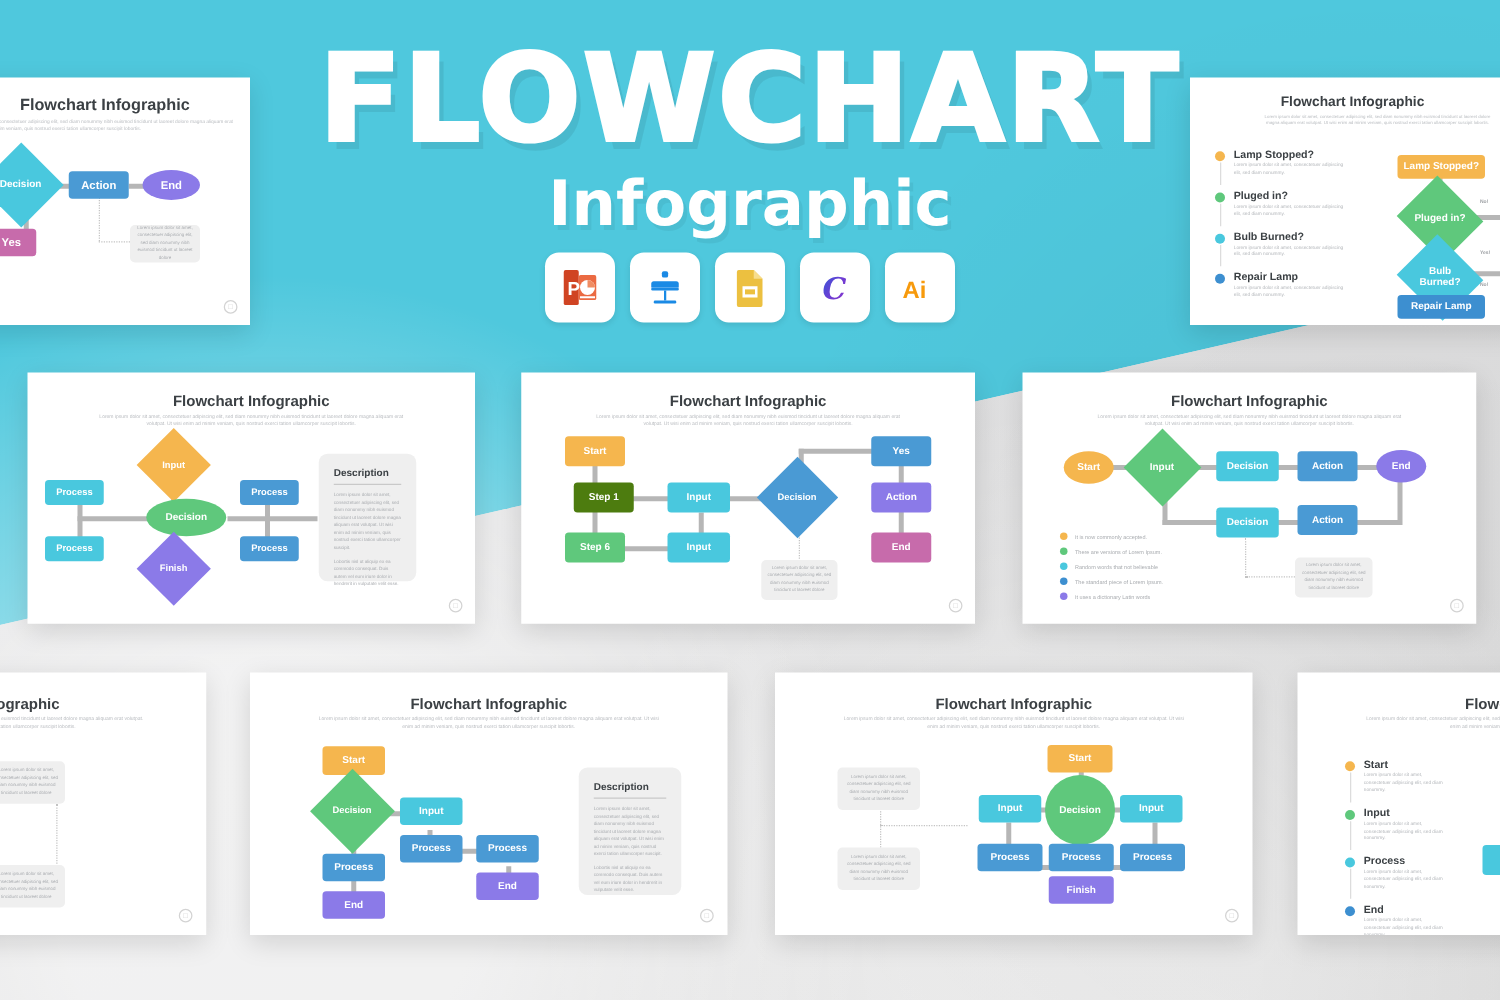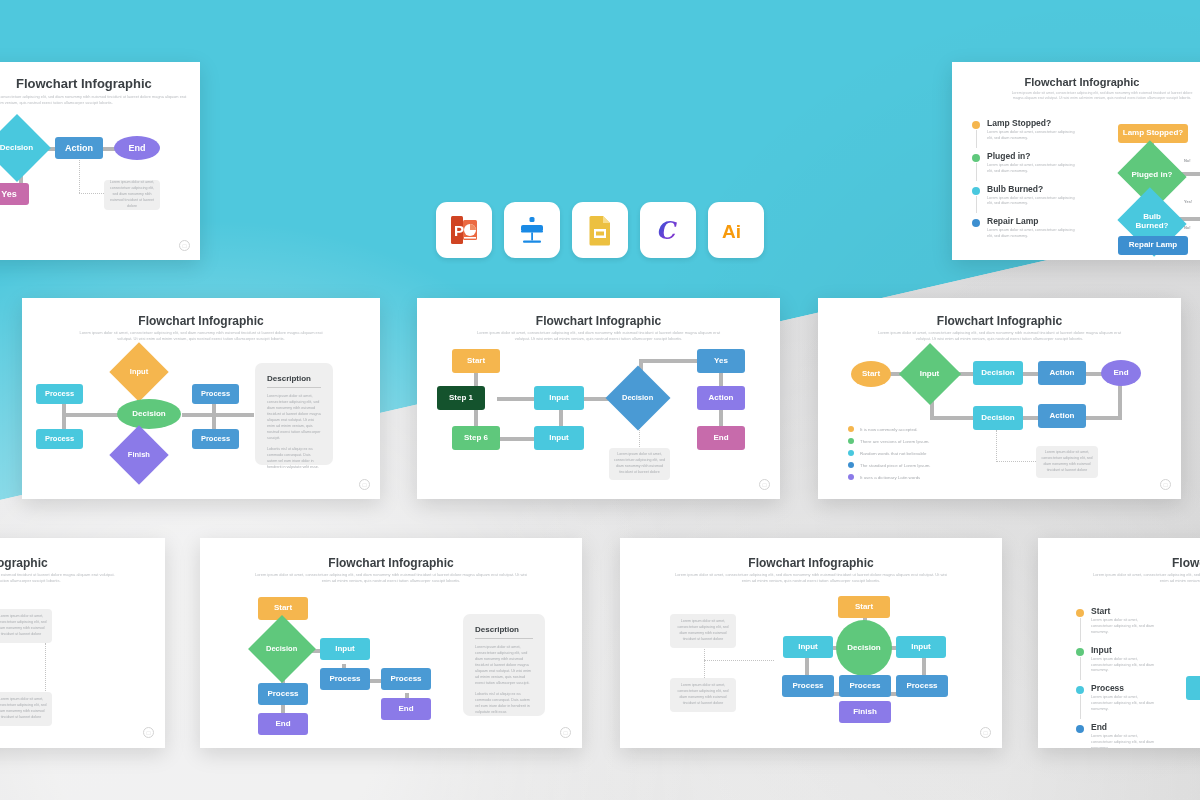--- a/index.html
+++ b/index.html
@@ -94,20 +94,22 @@
 </head>
 <body>
 
 <div id="backdrop">
   <div class="bg-teal"></div>
   <div class="bg-gray"></div>
   <div class="bg-grain"></div>
 </div>
 
 <div id="header">
+  <div class="hero-title">FLOWCHART</div>
+  <div class="hero-sub">Infographic</div>
 </div>
 
 <div id="app-icons">
   <div class="app-icon">
     <svg width="34" height="34" viewBox="0 0 34 34">
       <rect x="4" y="3" width="12" height="28" rx="1.5" fill="#d04423"></rect>
       <rect x="16" y="7" width="14" height="20" rx="1.5" fill="#eb6a42"></rect>
       <text x="7" y="23" font-family="Liberation Sans" font-size="15" font-weight="700" fill="#fff">P</text>
       <circle cx="23" cy="17" r="6" fill="#fff"></circle>
       <path d="M23 11 a6 6 0 0 1 6 6 h-6 z" fill="#f08c62"></path>
@@ -269,21 +271,21 @@
     <div class="link" style="left:80px; top:99px; width:38px; height:4px;"></div>
     <div class="link" style="left:80px; top:139px; width:38px; height:4px;"></div>
     <div class="link" style="left:142px; top:112px; width:4px; height:30px;"></div>
     <div class="link" style="left:163px; top:99px; width:34px; height:4px;"></div>
     <div class="link" style="left:222px; top:61px; width:4px; height:42px;"></div>
     <div class="link" style="left:222px; top:61px; width:60px; height:4px;"></div>
     <div class="link" style="left:302px; top:72px; width:4px; height:72px;"></div>
     <div class="dlink" style="left:222px; top:123px; height:28px;"></div>
 
     <div class="node n-rect" style="left:35px; top:347px; width:48px; height:24px; background:#f5b64e; font-size:8px; top:51px;">Start</div>
-    <div class="node n-rect" style="left:20px; top:88px; width:48px; height:24px; background:#14532d; font-size:8px;">Step 1</div>
+    <div class="node n-rect" style="left:42px; top:88px; width:48px; height:24px; background:#4d7c0f; font-size:8px;">Step 1</div>
     <div class="node n-rect" style="left:35px; top:128px; width:48px; height:24px; background:#5fc87c; font-size:8px;">Step 6</div>
     <div class="node n-rect" style="left:117px; top:88px; width:50px; height:24px; background:#49c8de; font-size:8px;">Input</div>
     <div class="node n-rect" style="left:117px; top:128px; width:50px; height:24px; background:#49c8de; font-size:8px;">Input</div>
     <div class="node n-dia" style="left:198px; top:77px; width:46px; height:46px; background:#4a9ad4; font-size:7.5px;">
       <span>Decision</span>
     </div>
     <div class="node n-rect" style="left:280px; top:51px; width:48px; height:24px; background:#4a9ad4; font-size:8px;">Yes</div>
     <div class="node n-rect" style="left:280px; top:88px; width:48px; height:24px; background:#8b7ae8; font-size:8px;">Action</div>
     <div class="node n-rect" style="left:280px; top:128px; width:48px; height:24px; background:#c76bab; font-size:8px;">End</div>
 

